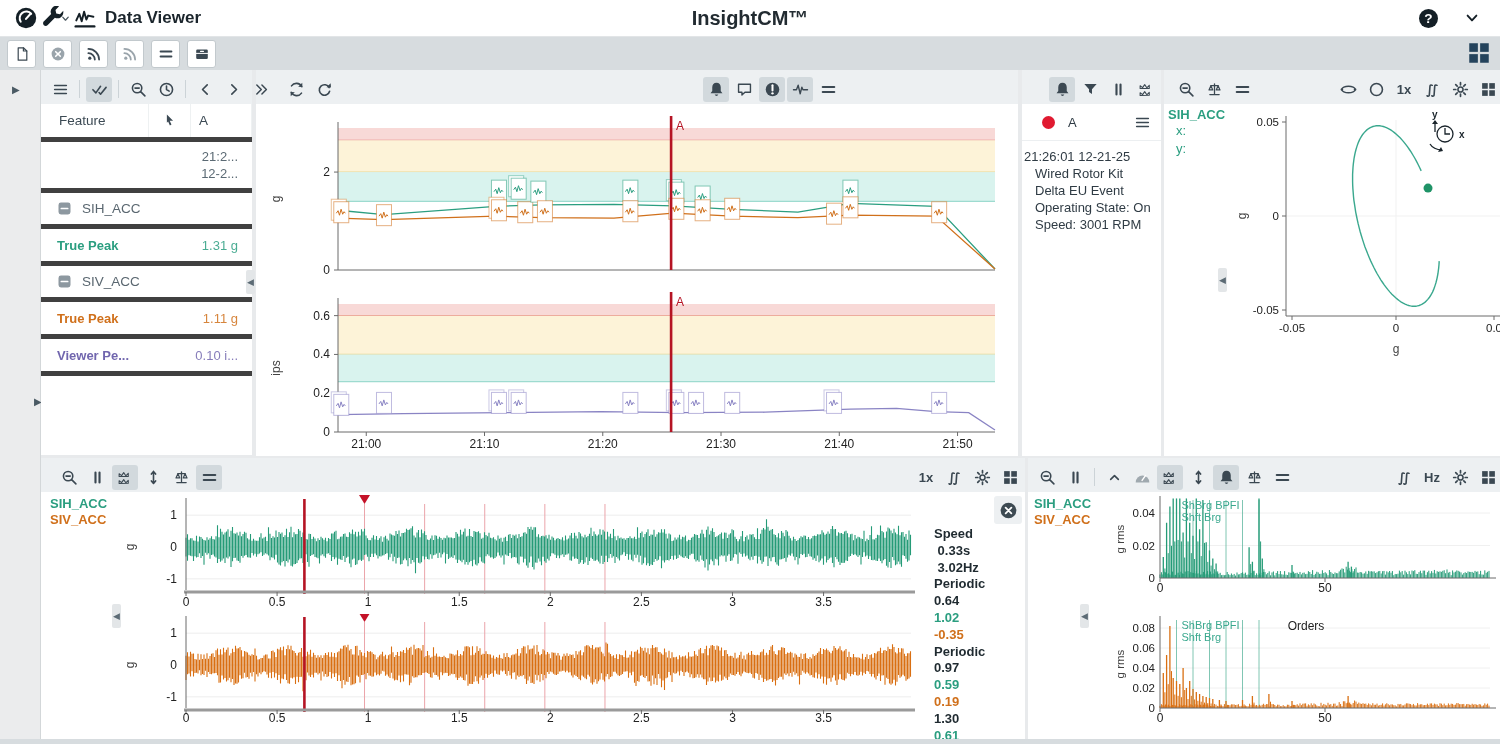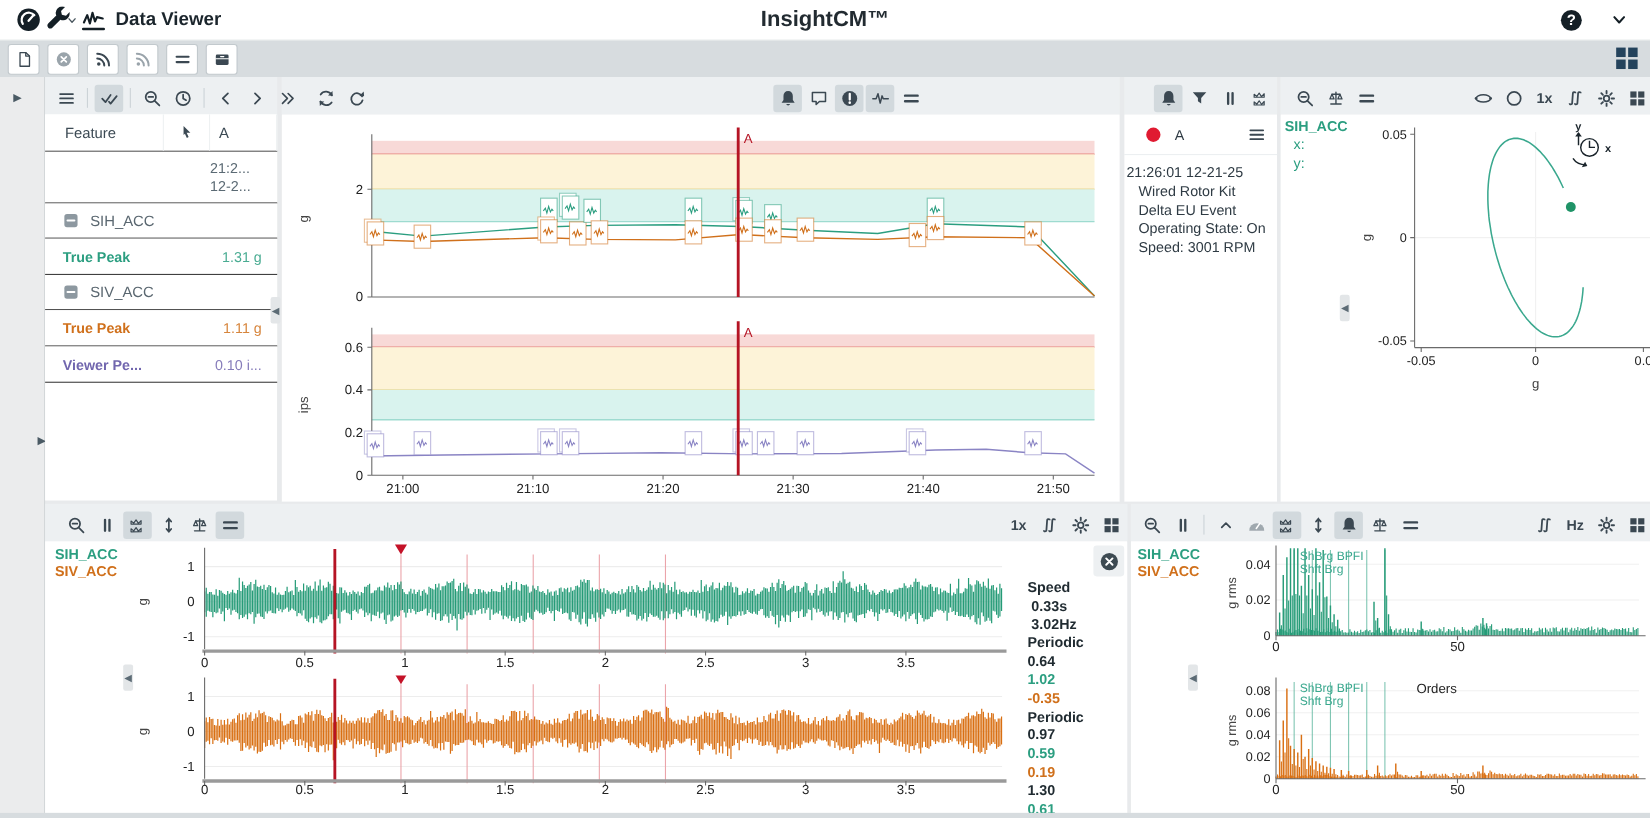--- a/index.html
+++ b/index.html
@@ -33,31 +33,31 @@
     color:#3b4852;margin:0 1px;cursor:default;}
   .tbtn svg{width:17px;height:17px;}
   .tbtn.act{background:#d2d9dd;}
   .tbtn.dim{color:#a0a9af;}
   .ttxt{font-size:13px;font-weight:bold;}
   .tsep{width:1px;height:18px;background:#ccd3d7;margin:0 5px;}
   
   .panel{position:absolute;background:#fff;}
   .gap{position:absolute;background:#e8eaec;}
   
-  .frow{display:grid;grid-template-columns:108px 42px 1fr;align-items:center;border-bottom:1px solid #404040;background:#fff;}
+  .frow{display:grid;grid-template-columns:108px 42px 1fr;align-items:center;border-bottom:5px solid #404040;background:#fff;}
   .fhead{height:33px;font-size:13.5px;color:#3c4a54;}
   .fhead .fc{border-right:1px solid #eef1f2;height:100%;display:flex;align-items:center;}
   .fc1{padding-left:18px;}
   .fcc{justify-content:center;}
   .fcc svg{width:15px;height:15px;}
   .fgroup{height:31px;font-size:13.5px;color:#5a6770;}
   .fgroup .glab{grid-column:1 / span 3;display:flex;align-items:center;gap:10px;padding-left:16px;}
   .fgroup svg{width:15px;height:15px;color:#8d98a0;}
   .fval{min-height:46px;font-size:13px;color:#5b6a74;}
-  .fval .vtxt{grid-column:3;padding-right:14px;line-height:17px;}
+  .fval .vtxt{grid-column:3;text-align:right;padding-right:14px;line-height:17px;}
   .ffeat{height:32px;font-size:13px;}
   .ffeat .flab{grid-column:1 / span 2;font-weight:bold;padding-left:16px;}
   .ffeat .fv{text-align:right;padding-right:14px;}
   
   .evhead{position:absolute;left:0;top:0;right:0;height:36px;display:flex;align-items:center;padding:0 10px;border-bottom:1px solid #eceff1;}
   .evdot{width:13px;height:13px;border-radius:50%;margin-left:10px;}
   .evlab{font-size:13px;color:#2f3b44;margin-left:13px;flex:1;}
   .evmenu{color:#3b4852;display:flex;}
   .evmenu svg{width:17px;height:17px;}
   .evlines{position:absolute;left:0;top:44px;right:2px;font-size:13px;color:#2f3b44;line-height:17px;}

